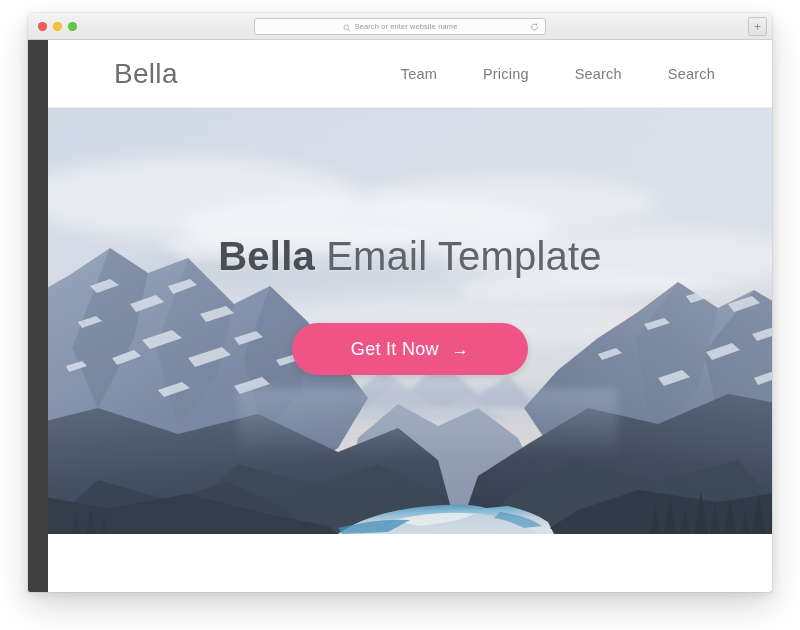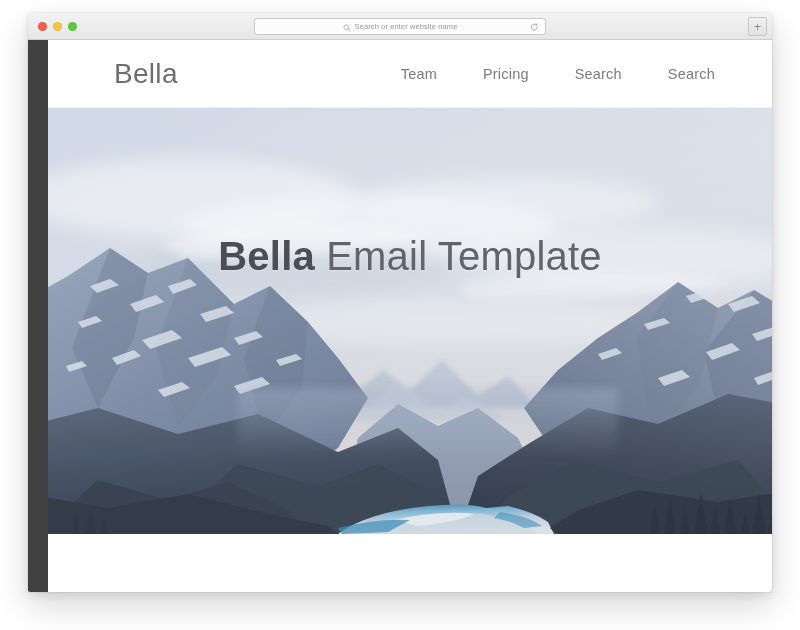--- a/index.html
+++ b/index.html
@@ -434,18 +434,22 @@
           </g>
 
           <rect x="0" y="0" width="744" height="426" fill="#9fb0c6" opacity="0.06"></rect>
         </svg>
       </div>
 
       <div class="hero-content">
         <div class="hero-title">
           <span class="strong">Bella</span><span> Email Template</span>
         </div>
+        <button class="cta-button">
+          <span>Get It Now</span>
+          <span class="cta-arrow">→</span>
+        </button>
       </div>
     </div>
 
     <div class="below-fold"></div>
   </div>
 </div>
 
 </body></html>

